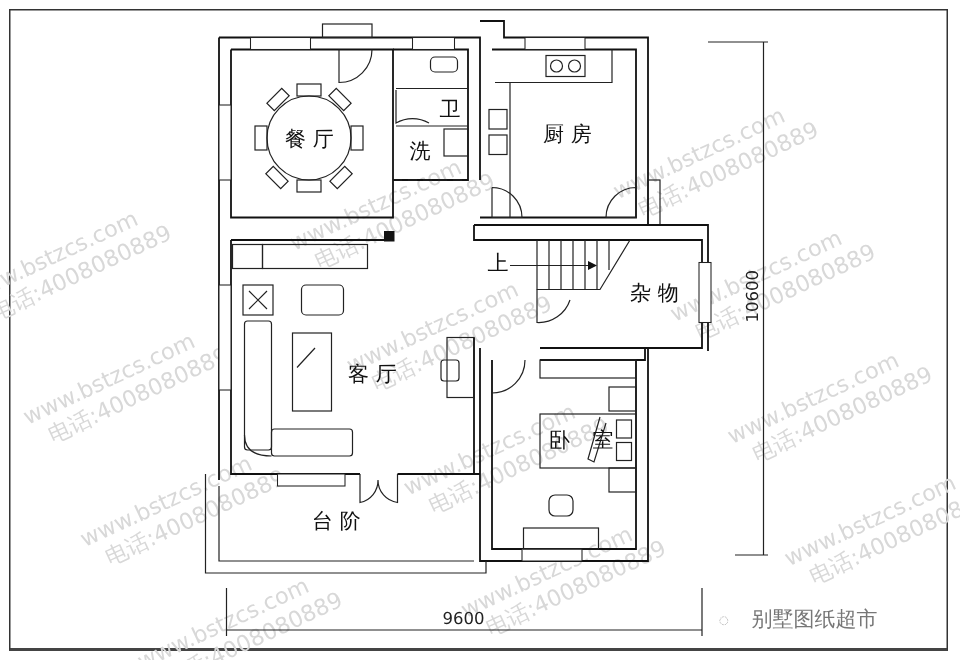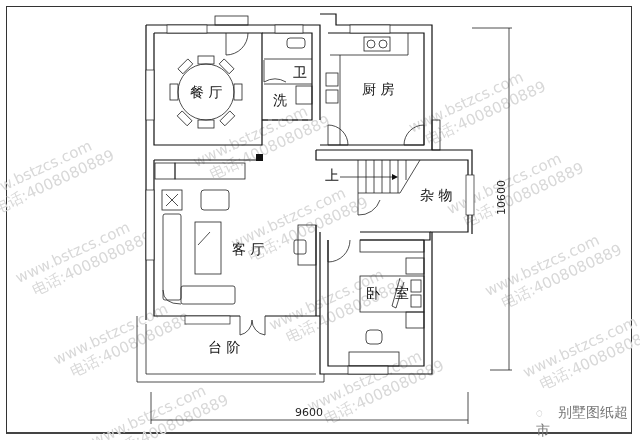--- a/index.html
+++ b/index.html
@@ -7,21 +7,21 @@
            font-family: "DejaVu Sans", sans-serif; }
     .frame { position: absolute; left: 6px; top: 6px; width: 626px; height: 428px;
              border: 1px solid #333; border-bottom: 2px solid #444; box-sizing: border-box; background:#fff; }
     svg { position: absolute; left: 0; top: 0; }
     .wall { fill: none; stroke: #111; stroke-width: 1.2; }
     .thin { fill: none; stroke: #222; stroke-width: 0.8; }
     .win { fill: #fff; stroke: #222; stroke-width: 0.7; }
     .label { font-family: "DejaVu Serif", serif; font-size: 14px; fill: #111; }
     .dim { font-family: "DejaVu Sans", sans-serif; font-size: 11px; fill: #222; }
     .wm { font-family: "DejaVu Sans", sans-serif; font-size: 15px; fill: #d8d8d8; }
-    .brand { position: absolute; left: 536px; top: 404px; font-size: 14px; color: #777;
+    .brand { position: absolute; left: 479px; top: 404px; font-size: 14px; color: #777;
              font-family: Liberation Serif, serif; }
     .brand .logo { display:inline-block; width: 22px; color:#999; font-size: 12px; }
   </style>
 </head>
 <body>
 
 <div class="frame"></div>
 
 <svg width="640" height="440" viewBox="0 0 640 440">
 

